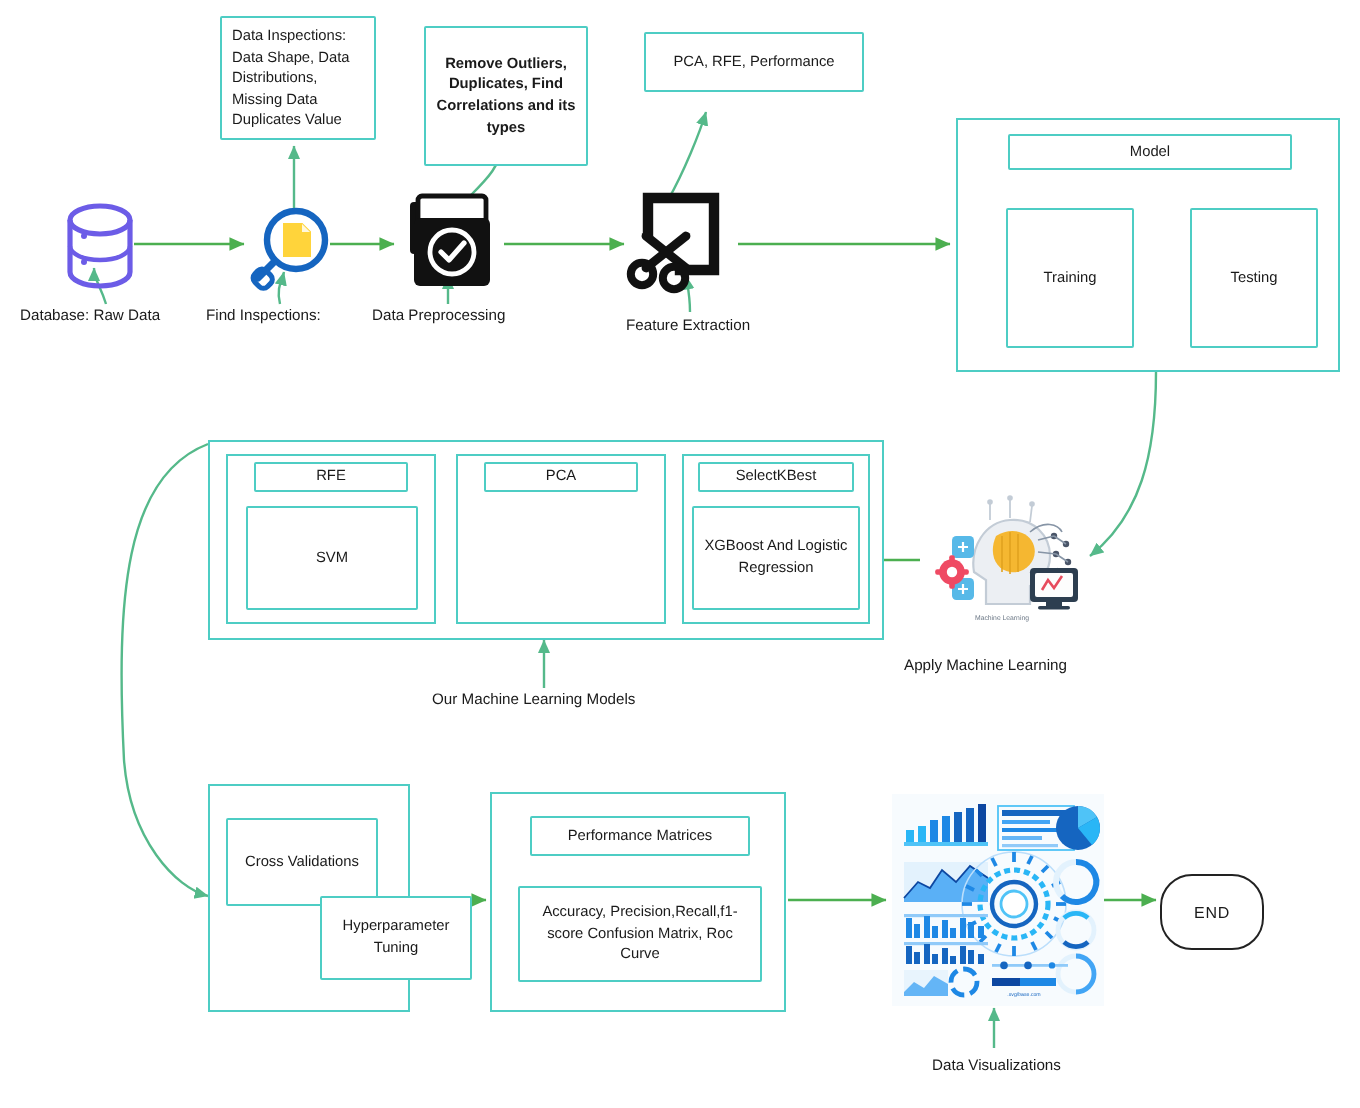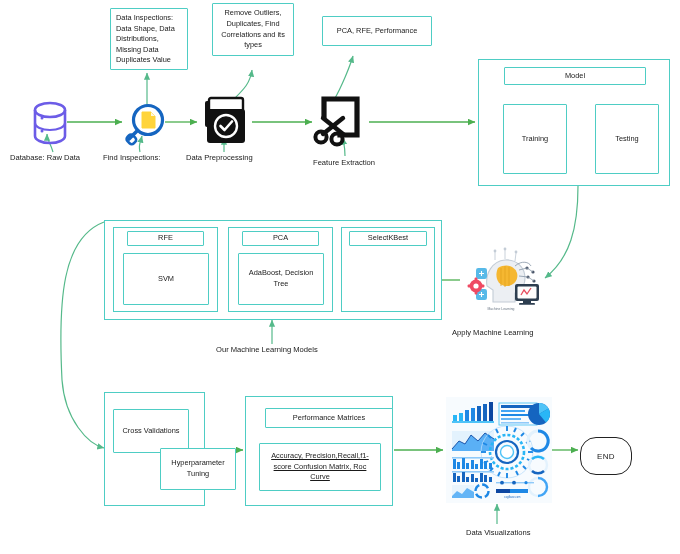--- a/index.html
+++ b/index.html
@@ -102,21 +102,21 @@
 
     <line x1="394" y1="450" x2="443" y2="450" stroke="#4caf50" stroke-width="1.3" marker-end="url(#ah)"></line>
 
     <line x1="551" y1="450" x2="578" y2="450" stroke="#4caf50" stroke-width="1.3" marker-end="url(#ah)"></line>
 
     <path d="M497,524 L497,504" stroke="#55b98a" stroke-width="1.2" fill="none" marker-end="url(#ah2)"></path>
   </svg>
 
   <div class="box leftalign" style="left:110px;top:8px;width:78px;height:62px;">Data Inspections: Data Shape, Data Distributions, Missing Data Duplicates Value</div>
 
-  <div class="box" style="left:212px;top:3px;width:82px;height:53px;">Remove Outliers, Duplicates, Find Correlations and its types</div>
+  <div class="box" style="left:212px;top:13px;width:82px;height:70px;font-weight:bold;">Remove Outliers, Duplicates, Find Correlations and its types</div>
 
   <div class="box" style="left:322px;top:16px;width:110px;height:30px;">PCA, RFE, Performance</div>
 
   <svg class="icon" style="left:30px;top:100px;" width="40" height="46" viewBox="0 0 40 46">
     <ellipse cx="20" cy="10" rx="15" ry="7" fill="none" stroke="#6c5ce7" stroke-width="2.6"></ellipse>
     <path d="M5,10 L5,36 A15,7 0 0 0 35,36 L35,10" fill="none" stroke="#6c5ce7" stroke-width="2.6"></path>
     <path d="M5,23 A15,7 0 0 0 35,23" fill="none" stroke="#6c5ce7" stroke-width="2.2"></path>
     <circle cx="12" cy="18" r="1.5" fill="#6c5ce7"></circle>
     <circle cx="12" cy="31" r="1.5" fill="#6c5ce7"></circle>
   </svg>
@@ -157,24 +157,24 @@
   <div class="box" style="left:595px;top:104px;width:64px;height:70px;">Testing</div>
 
   <div class="shell" style="left:104px;top:220px;width:338px;height:100px;"></div>
 
   <div class="shell" style="left:113px;top:227px;width:105px;height:85px;"></div>
   <div class="box" style="left:127px;top:231px;width:77px;height:15px;">RFE</div>
   <div class="box" style="left:123px;top:253px;width:86px;height:52px;">SVM</div>
 
   <div class="shell" style="left:228px;top:227px;width:105px;height:85px;"></div>
   <div class="box" style="left:242px;top:231px;width:77px;height:15px;">PCA</div>
-  <div class="box" style="left:238px;top:253px;width:86px;height:52px;">AdaBoost, Decision Tree</div>
 
   <div class="shell" style="left:341px;top:227px;width:94px;height:85px;"></div>
   <div class="box" style="left:349px;top:231px;width:78px;height:15px;">SelectKBest</div>
+  <div class="box" style="left:346px;top:253px;width:84px;height:52px;">XGBoost And Logistic Regression</div>
 
   <div class="label" style="left:216px;top:345px;">Our Machine Learning Models</div>
 
   <svg class="icon" style="left:459px;top:246px;" width="84" height="66" viewBox="0 0 84 66">
 
     <path d="M34,56 L34,44 L28,40 C26,28 33,15 46,14 C58,13 66,22 66,32 C66,40 61,45 56,47 L56,56 Z" fill="#eceff3" stroke="#c3ccd6" stroke-width="1.1"></path>
 
     <path d="M39,22 C47,17 56,20 58,27 C60,34 54,41 46,40 C39,39 35,31 39,22 Z" fill="#f5b731"></path>
     <path d="M42,22 L42,40 M46,20 L46,41 M50,21 L50,40" stroke="#e2a220" stroke-width="0.8" fill="none"></path>
 
@@ -224,22 +224,22 @@
     <text x="42" y="64" font-size="3.4" fill="#6b7785" text-anchor="middle" font-family="Liberation Sans, sans-serif">Machine Learning</text>
   </svg>
 
   <div class="label" style="left:452px;top:328px;">Apply Machine Learning</div>
 
   <div class="shell" style="left:104px;top:392px;width:101px;height:114px;"></div>
   <div class="box" style="left:113px;top:409px;width:76px;height:44px;">Cross Validations</div>
   <div class="box" style="left:113px;top:448px;width:76px;height:42px;margin-left:47px;">Hyperparameter Tuning</div>
 
   <div class="shell" style="left:245px;top:396px;width:148px;height:110px;"></div>
-  <div class="box" style="left:265px;top:408px;width:128px;height:20px;">Performance Matrices</div>
-  <div class="box" style="left:259px;top:443px;width:122px;height:48px;text-decoration:underline;">Accuracy, Precision,Recall,f1-score Confusion Matrix, Roc Curve</div>
+  <div class="box" style="left:265px;top:408px;width:110px;height:20px;">Performance Matrices</div>
+  <div class="box" style="left:259px;top:443px;width:122px;height:48px;">Accuracy, Precision,Recall,f1-score Confusion Matrix, Roc Curve</div>
 
   <svg class="icon" style="left:446px;top:397px;" width="106" height="106" viewBox="0 0 106 106">
     <rect x="0" y="0" width="106" height="106" fill="#f7fbfe"></rect>
 
     <g>
       <rect x="6" y="24" width="42" height="2" fill="#4fc3f7"></rect>
       <rect x="7" y="18" width="4" height="6" fill="#29b6f6"></rect>
       <rect x="13" y="16" width="4" height="8" fill="#29b6f6"></rect>
       <rect x="19" y="13" width="4" height="11" fill="#1e88e5"></rect>
       <rect x="25" y="11" width="4" height="13" fill="#1e88e5"></rect>

